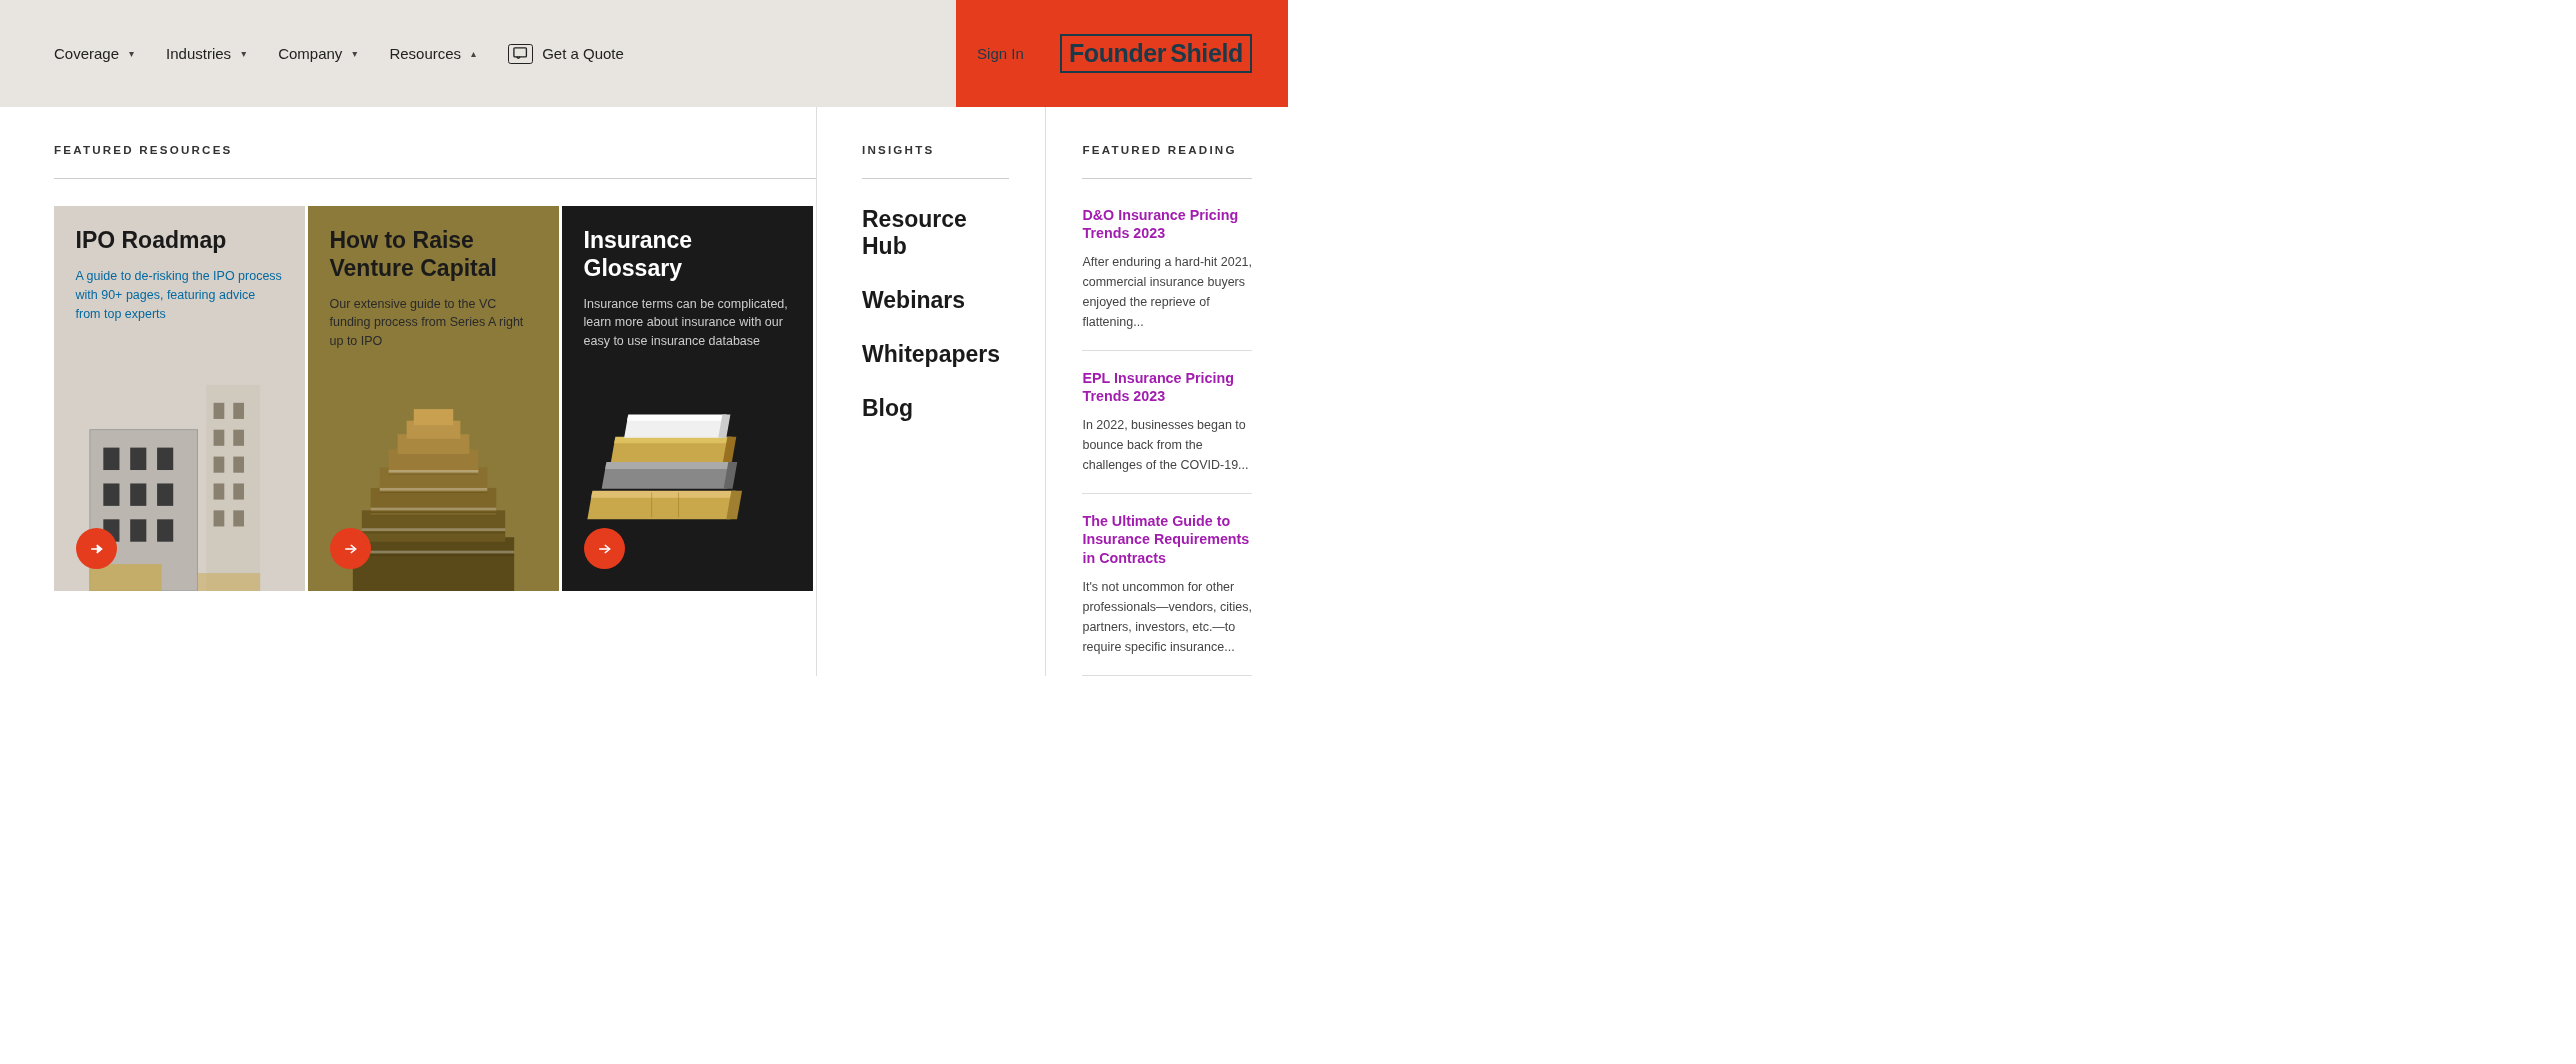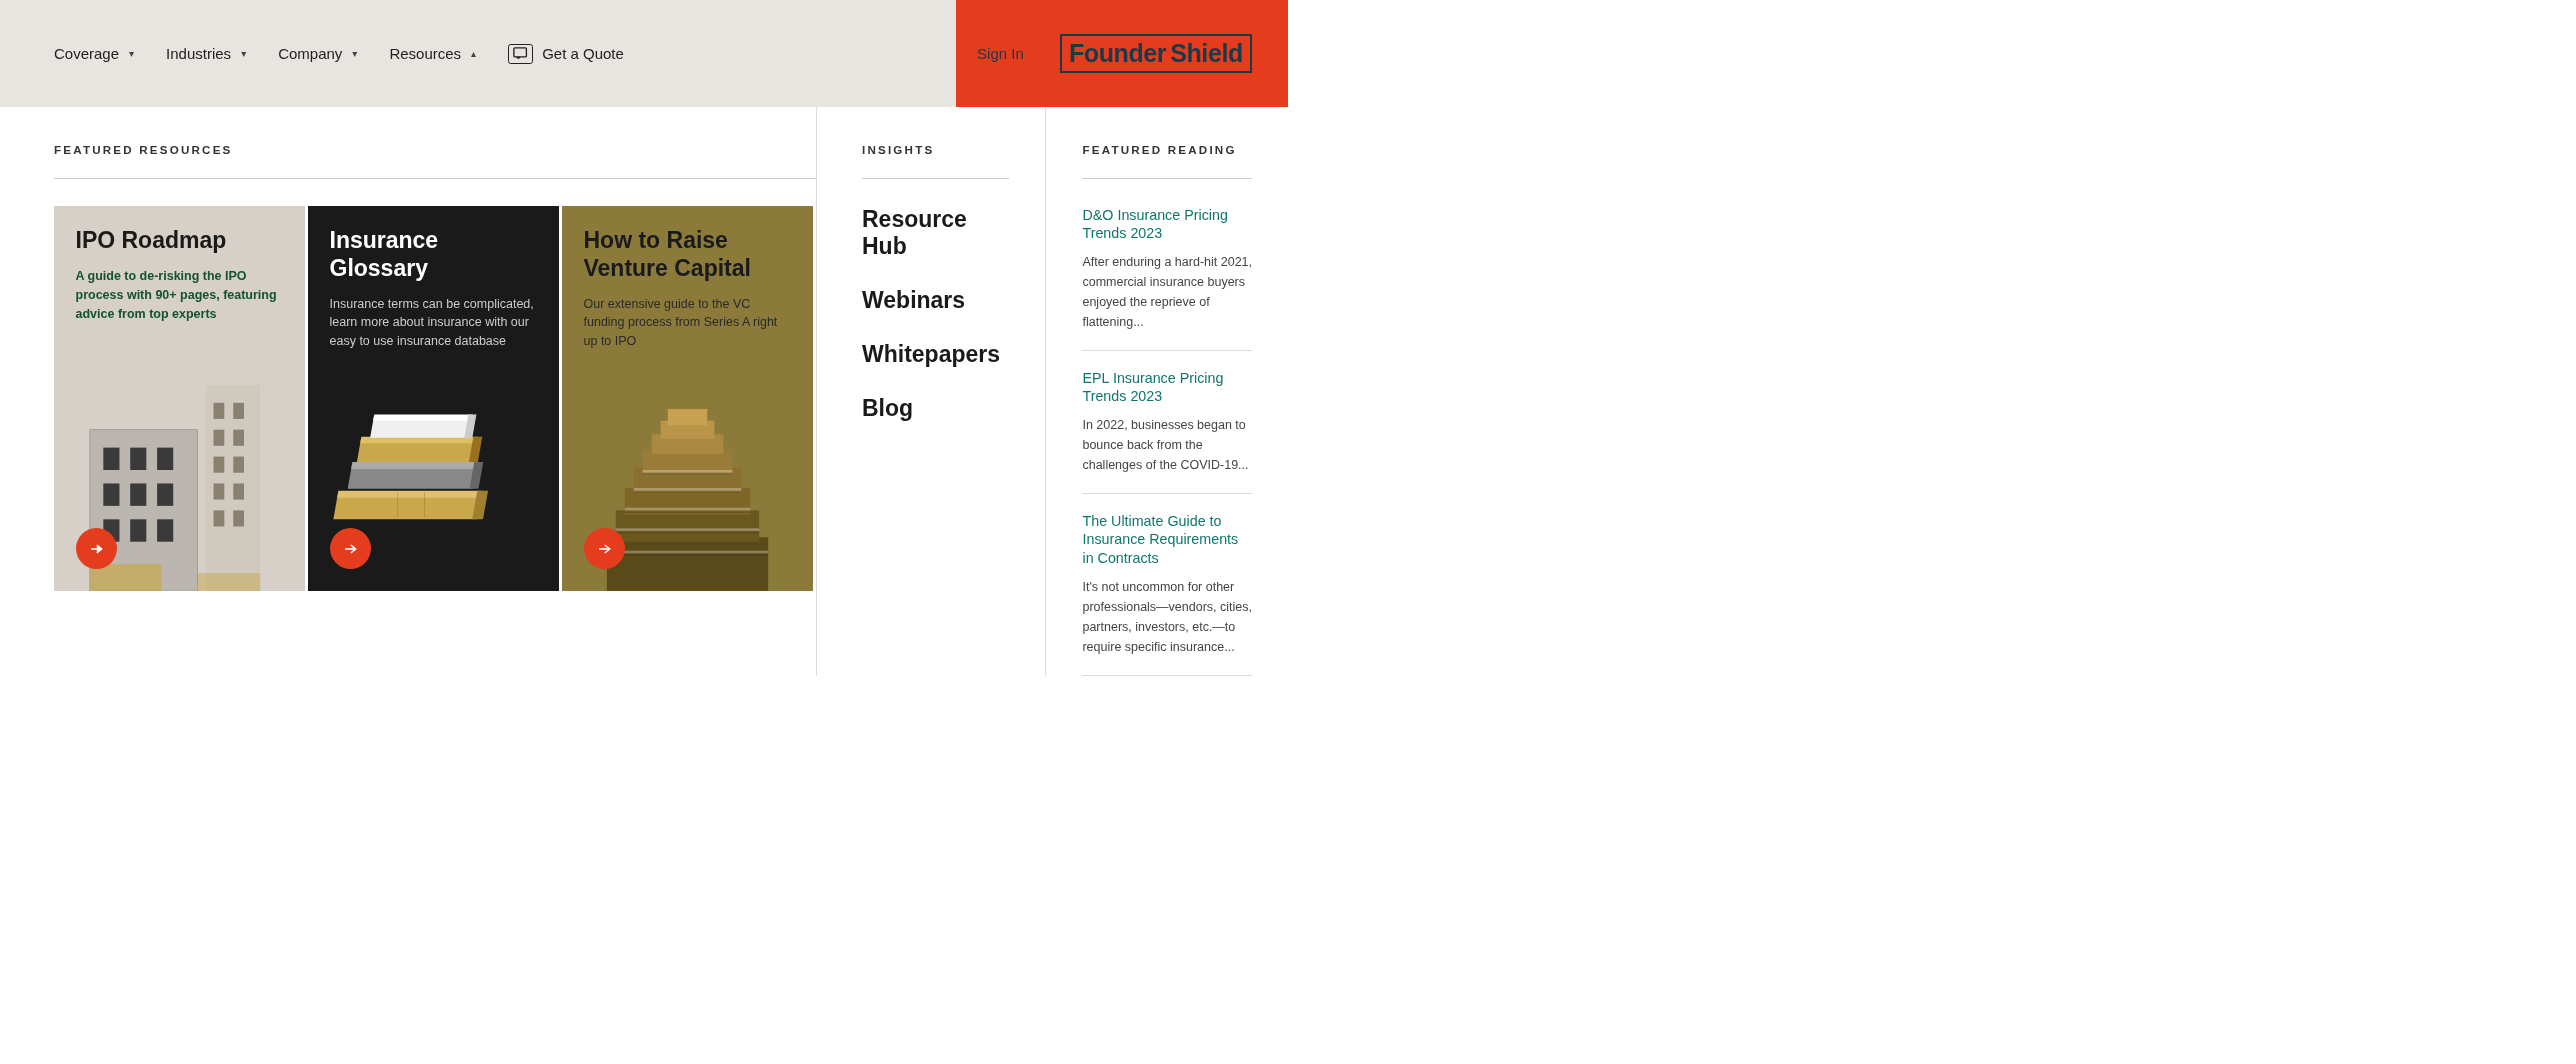--- a/index.html
+++ b/index.html
@@ -149,21 +149,21 @@
       margin-bottom: 12.5px;
     }
     .card-1 .card-title { color: #1a1a1a; }
     .card-2 .card-title { color: #fff; }
     .card-3 .card-title { color: #1a1a1a; }
 
     .card-desc {
       font-size: 12.5px;
       line-height: 1.5;
     }
-    .card-1 .card-desc { color: #14532d; font-weight: bold; }
+    .card-1 .card-desc { color: #0369a1; }
     .card-2 .card-desc { color: #ccc; }
     .card-3 .card-desc { color: #2a2a2a; }
 
     
     .card-illustration {
       position: absolute;
       bottom: 0;
       left: 0;
       right: 0;
       height: 233px;
@@ -222,22 +222,22 @@
     }
     .reading-item {
       padding: 18px 0;
       border-bottom: 0.9px solid #ddd;
     }
     .reading-item:first-child {
       padding-top: 0;
     }
     .reading-title {
       font-size: 14.3px;
-      font-weight: 400;
-      color: #0f766e;
+      font-weight: 700;
+      color: #a21caf;
       margin-bottom: 9px;
       line-height: 1.3;
       cursor: pointer;
     }
     .reading-excerpt {
       font-size: 12.5px;
       color: #444;
       line-height: 1.6;
     }
 
@@ -336,57 +336,20 @@
         </div>
         <div class="card-arrow">
           <svg viewBox="0 0 20 20">
               <path d="M4 10h12M11 5l6 5-6 5"></path>
               <path d="M4 10h12" stroke="white" stroke-width="2" fill="none"></path>
               <polyline points="11,5 17,10 11,15" stroke="white" stroke-width="2" fill="none"></polyline>
             </svg>
         </div>
       </div>
 
-      <div class="card card-2">
-        <div class="card-content">
-          <div class="card-title">Insurance Glossary</div>
-          <div class="card-desc">Insurance terms can be complicated, learn more about insurance with our easy to use insurance database</div>
-        </div>
-
-        <div class="card-illustration">
-          <svg viewBox="0 0 280 260" class="bldg-svg">
-
-            <rect x="60" y="150" width="160" height="30" fill="#c8a84b" transform="skewX(-10)"></rect>
-            <rect x="60" y="148" width="160" height="8" fill="#e0c070" transform="skewX(-10)"></rect>
-            <rect x="215" y="148" width="12" height="32" fill="#a08030" transform="skewX(-10)"></rect>
-
-            <rect x="70" y="118" width="140" height="28" fill="#888" transform="skewX(-10)"></rect>
-            <rect x="70" y="116" width="140" height="8" fill="#aaa" transform="skewX(-10)"></rect>
-            <rect x="206" y="116" width="10" height="30" fill="#666" transform="skewX(-10)"></rect>
-
-            <rect x="75" y="90" width="130" height="26" fill="#c8a84b" transform="skewX(-10)"></rect>
-            <rect x="75" y="88" width="130" height="7" fill="#ddc060" transform="skewX(-10)"></rect>
-            <rect x="200" y="88" width="10" height="28" fill="#987020" transform="skewX(-10)"></rect>
-
-            <rect x="85" y="65" width="110" height="24" fill="#f0f0f0" transform="skewX(-10)"></rect>
-            <rect x="85" y="63" width="110" height="7" fill="#fff" transform="skewX(-10)"></rect>
-            <rect x="190" y="63" width="9" height="26" fill="#ccc" transform="skewX(-10)"></rect>
-
-            <line x1="100" y1="150" x2="100" y2="178" stroke="#987020" stroke-width="1" opacity="0.5"></line>
-            <line x1="130" y1="150" x2="130" y2="178" stroke="#987020" stroke-width="1" opacity="0.5"></line>
-          </svg>
-        </div>
-        <div class="card-arrow">
-          <svg viewBox="0 0 20 20" fill="none">
-              <path d="M4 10h12" stroke="white" stroke-width="2"></path>
-              <polyline points="11,5 17,10 11,15" stroke="white" stroke-width="2" fill="none"></polyline>
-            </svg>
-        </div>
-      </div>
-
       <div class="card card-3">
         <div class="card-content">
           <div class="card-title">How to Raise Venture Capital</div>
           <div class="card-desc">Our extensive guide to the VC funding process from Series A right up to IPO</div>
         </div>
 
         <div class="card-illustration">
           <svg viewBox="0 0 280 260" class="bldg-svg">
 
             <rect x="50" y="200" width="180" height="60" fill="#5a4a1a"></rect>
@@ -412,20 +375,57 @@
           </svg>
         </div>
         <div class="card-arrow">
           <svg viewBox="0 0 20 20" fill="none">
               <path d="M4 10h12" stroke="white" stroke-width="2"></path>
               <polyline points="11,5 17,10 11,15" stroke="white" stroke-width="2" fill="none"></polyline>
             </svg>
         </div>
       </div>
 
+      <div class="card card-2">
+        <div class="card-content">
+          <div class="card-title">Insurance Glossary</div>
+          <div class="card-desc">Insurance terms can be complicated, learn more about insurance with our easy to use insurance database</div>
+        </div>
+
+        <div class="card-illustration">
+          <svg viewBox="0 0 280 260" class="bldg-svg">
+
+            <rect x="60" y="150" width="160" height="30" fill="#c8a84b" transform="skewX(-10)"></rect>
+            <rect x="60" y="148" width="160" height="8" fill="#e0c070" transform="skewX(-10)"></rect>
+            <rect x="215" y="148" width="12" height="32" fill="#a08030" transform="skewX(-10)"></rect>
+
+            <rect x="70" y="118" width="140" height="28" fill="#888" transform="skewX(-10)"></rect>
+            <rect x="70" y="116" width="140" height="8" fill="#aaa" transform="skewX(-10)"></rect>
+            <rect x="206" y="116" width="10" height="30" fill="#666" transform="skewX(-10)"></rect>
+
+            <rect x="75" y="90" width="130" height="26" fill="#c8a84b" transform="skewX(-10)"></rect>
+            <rect x="75" y="88" width="130" height="7" fill="#ddc060" transform="skewX(-10)"></rect>
+            <rect x="200" y="88" width="10" height="28" fill="#987020" transform="skewX(-10)"></rect>
+
+            <rect x="85" y="65" width="110" height="24" fill="#f0f0f0" transform="skewX(-10)"></rect>
+            <rect x="85" y="63" width="110" height="7" fill="#fff" transform="skewX(-10)"></rect>
+            <rect x="190" y="63" width="9" height="26" fill="#ccc" transform="skewX(-10)"></rect>
+
+            <line x1="100" y1="150" x2="100" y2="178" stroke="#987020" stroke-width="1" opacity="0.5"></line>
+            <line x1="130" y1="150" x2="130" y2="178" stroke="#987020" stroke-width="1" opacity="0.5"></line>
+          </svg>
+        </div>
+        <div class="card-arrow">
+          <svg viewBox="0 0 20 20" fill="none">
+              <path d="M4 10h12" stroke="white" stroke-width="2"></path>
+              <polyline points="11,5 17,10 11,15" stroke="white" stroke-width="2" fill="none"></polyline>
+            </svg>
+        </div>
+      </div>
+
     </div>
   </div>
 
   <div class="insights-panel">
     <div class="section-label">INSIGHTS</div>
     <hr class="section-divider">
     <div class="insights-links">
       <div class="insight-link">Resource Hub</div>
       <div class="insight-link">Webinars</div>
       <div class="insight-link">Whitepapers</div>

